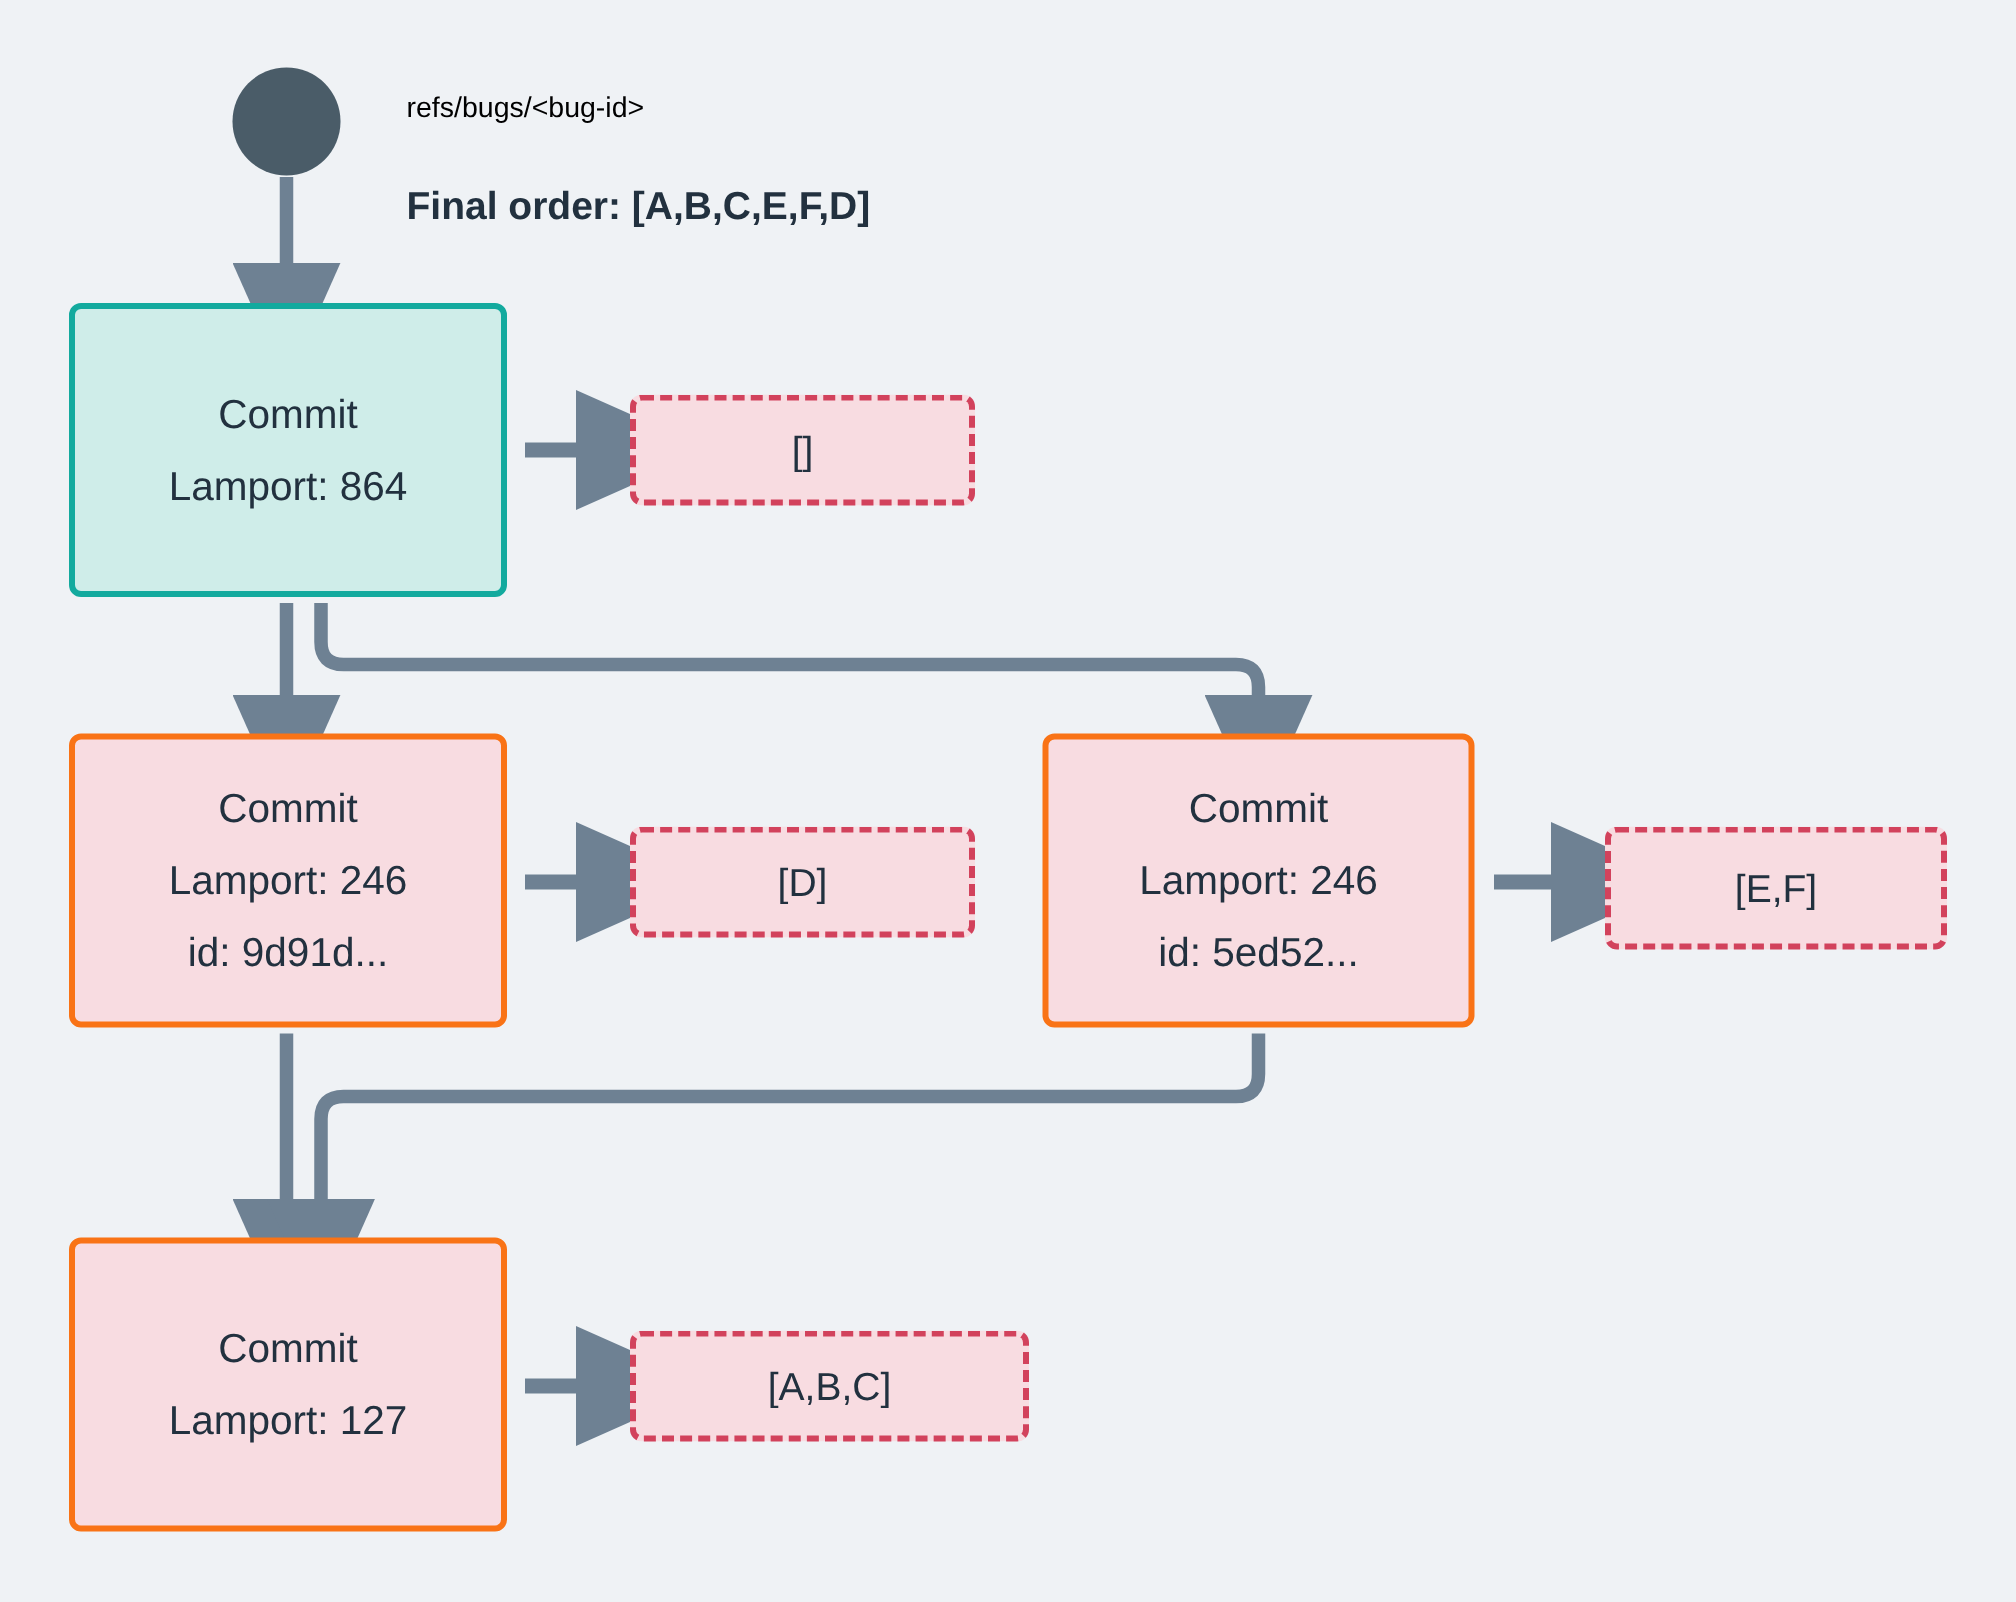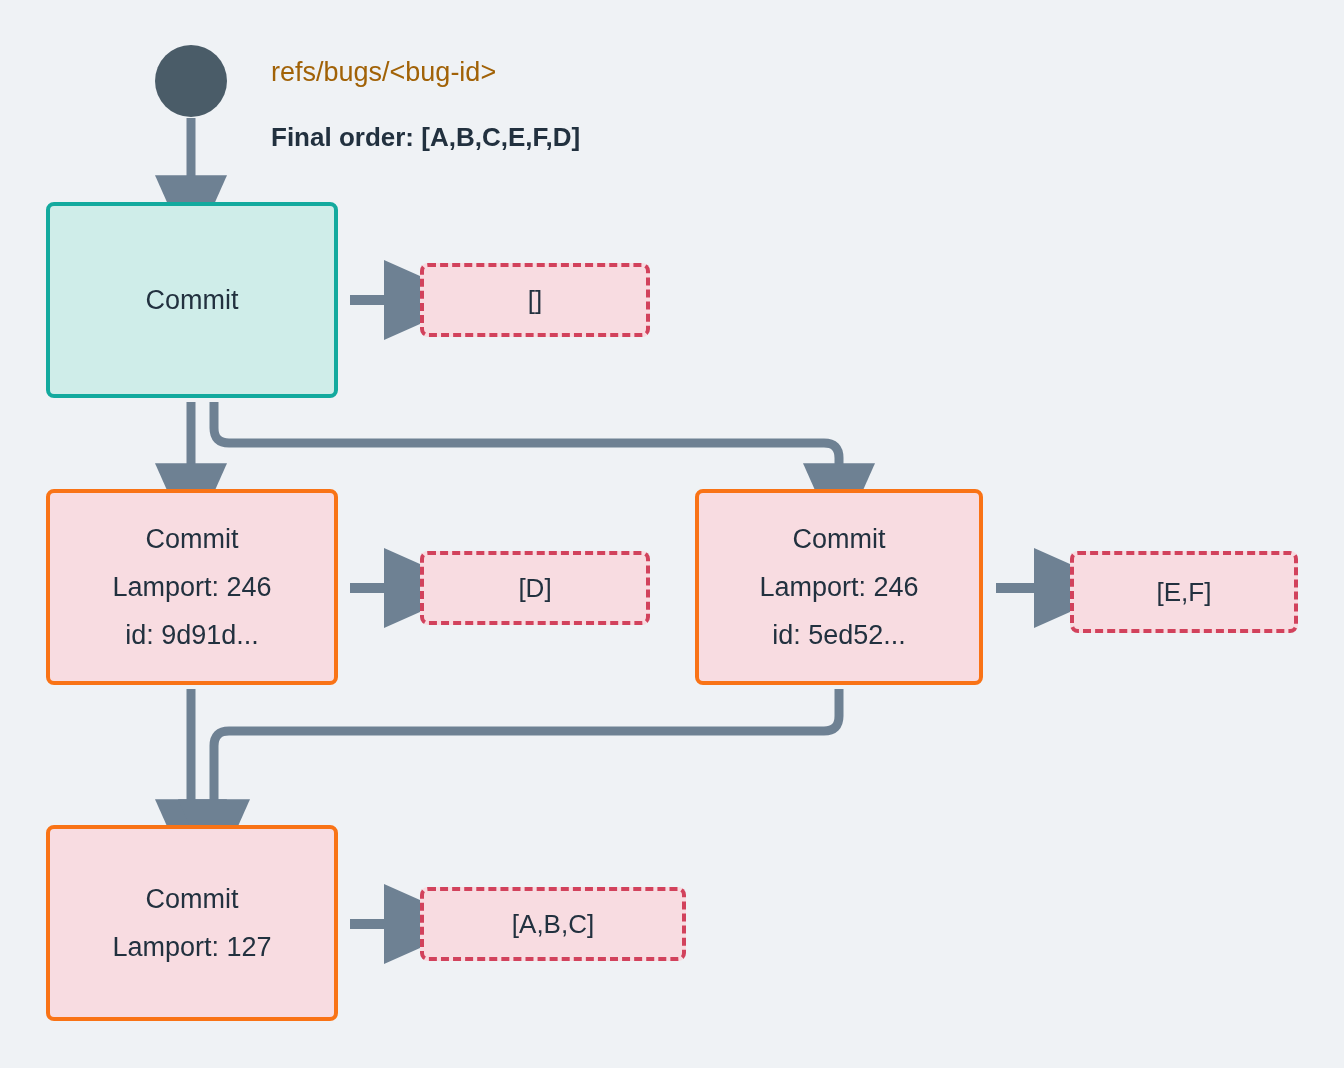--- a/index.html
+++ b/index.html
@@ -37,23 +37,23 @@
   }
 
   
   .head-block {
     position: absolute;
     left: 271px;
     top: 52px;
     width: 620px;
   }
   .head-ref {
-    font-size: 27px;
+    font-size: 19px;
     line-height: 41px;
-    color: #a16207;
+    color: #000000;
     white-space: nowrap;
   }
   .head-order {
     font-size: 26px;
     line-height: 41px;
     font-weight: bold;
     color: #22313f;
     white-space: nowrap;
     margin-top: 24px;
   }
@@ -144,20 +144,21 @@
 
   <div class="start-dot"></div>
 
   <div class="head-block">
     <div class="head-ref">refs/bugs/&lt;bug-id&gt;</div>
     <div class="head-order">Final order: [A,B,C,E,F,D]</div>
   </div>
 
   <div class="commit teal c1">
     <div class="ln">Commit</div>
+    <div class="ln">Lamport: 864</div>
   </div>
   <div class="ops o1">
     <div class="txt">[]</div>
   </div>
 
   <div class="commit c2">
     <div class="ln">Commit</div>
     <div class="ln">Lamport: 246</div>
     <div class="ln">id: 9d91d...</div>
   </div>

